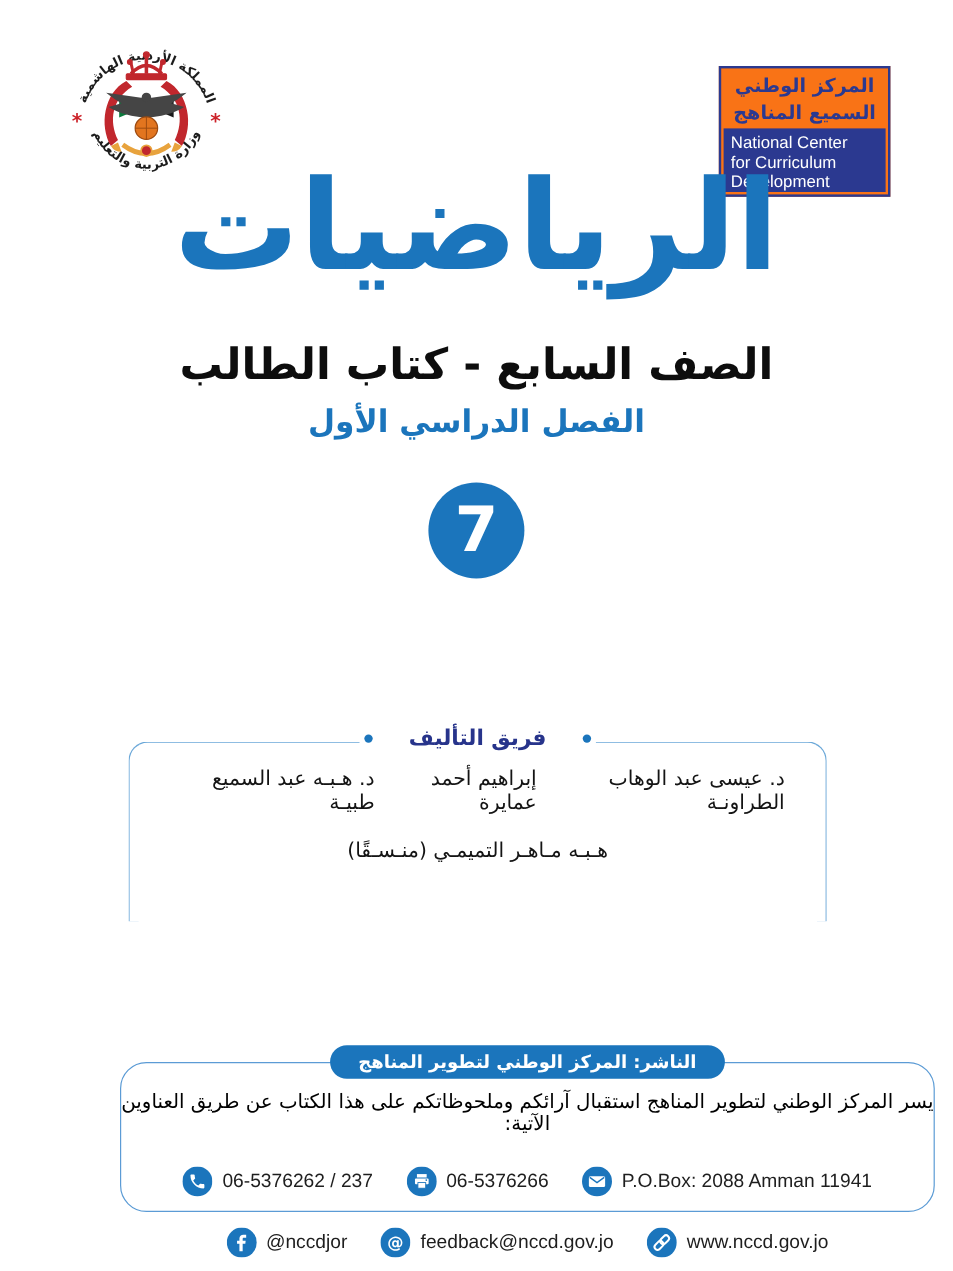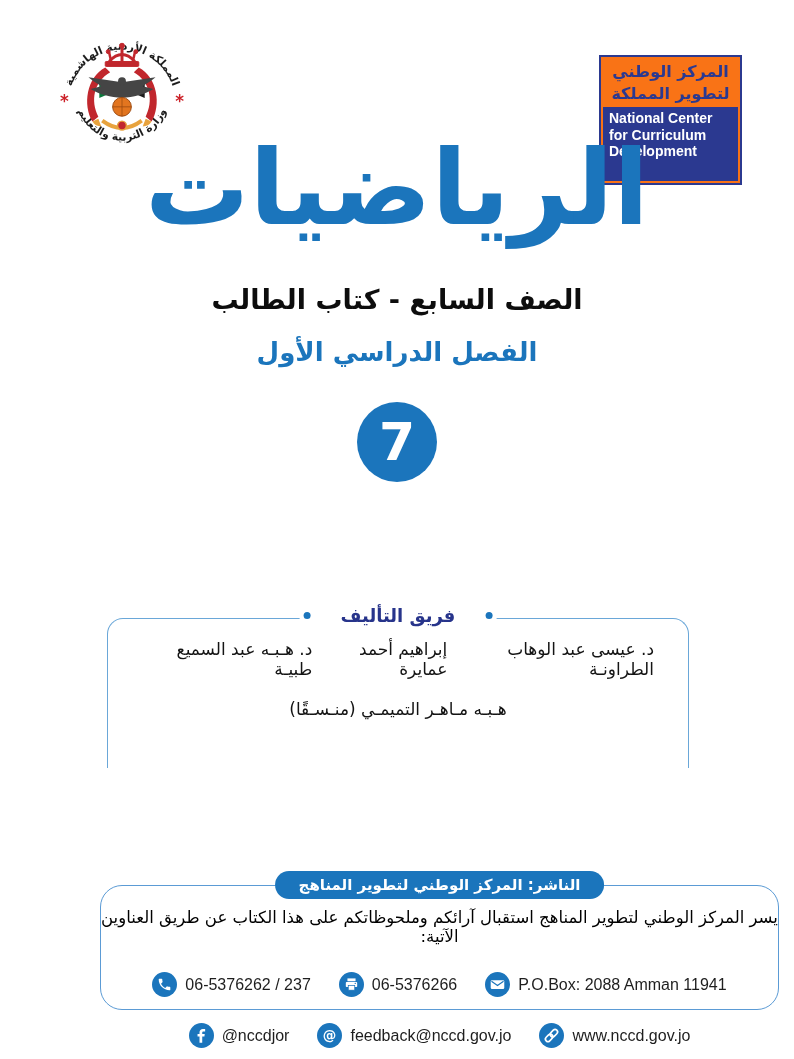--- a/index.html
+++ b/index.html
@@ -18,34 +18,34 @@
   .nccd{
     position:absolute;right:52px;top:55px;width:143px;
     border:2px solid #2b3990;background:#f97316;padding:2px;
     box-sizing:border-box;
   }
   .nccd-ar{
     text-align:center;color:#2b3990;font-weight:bold;
     font-size:16px;line-height:1.35;padding:2px 0 3px 0;direction:rtl;
   }
   .nccd-en{
-    background:#2b3990;color:#fff;font-weight:bold;
+    background:#2b3990;color:#fff;font-weight:normal;
     font-family:"Liberation Sans",sans-serif;
-    font-size:14px;line-height:1.18;padding:3px 0 21px 6px;text-align:left;
+    font-size:14px;line-height:1.18;padding:3px 0 0 6px;text-align:left;
   }
   
   .title{
     position:absolute;top:110px;left:0;right:0;margin:0;
     text-align:center;direction:rtl;
     font-size:104px;font-weight:bold;color:#1b75bc;line-height:1.5;
   }
   .subtitle{
     position:absolute;top:284px;left:0;right:0;
     text-align:center;direction:rtl;
-    font-size:27px;font-weight:bold;color:#0d0d0d;
+    font-size:36px;font-weight:bold;color:#0d0d0d;
   }
   .semester{
     position:absolute;top:337px;left:0;right:0;
     text-align:center;direction:rtl;
     font-size:26px;font-weight:bold;color:#1b75bc;
   }
   .grade-circle{
     position:absolute;top:402px;left:50%;transform:translateX(-50%);
     width:80px;height:80px;border-radius:50%;background:#1b75bc;
     display:flex;align-items:center;justify-content:center;
@@ -149,21 +149,21 @@
 
     <g>
       <path d="M50 96 Q70 111 90 96" stroke="#e8a33d" stroke-width="4" fill="none"></path>
       <circle cx="70" cy="101" r="4.5" fill="#c1272d" stroke="#e8a33d" stroke-width="1.5"></circle>
     </g>
   </svg>
 
   <div class="nccd">
     <div class="nccd-ar">
       <div>المركز الوطني</div>
-      <div>لتطوير المملكة</div>
+      <div>السميع المناهج</div>
     </div>
     <div class="nccd-en">
       <div>National Center</div>
       <div>for Curriculum</div>
       <div>Development</div>
     </div>
   </div>
 
   <h1 class="title">الرياضيات</h1>
   <div class="subtitle">الصف السابع - كتاب الطالب</div>

